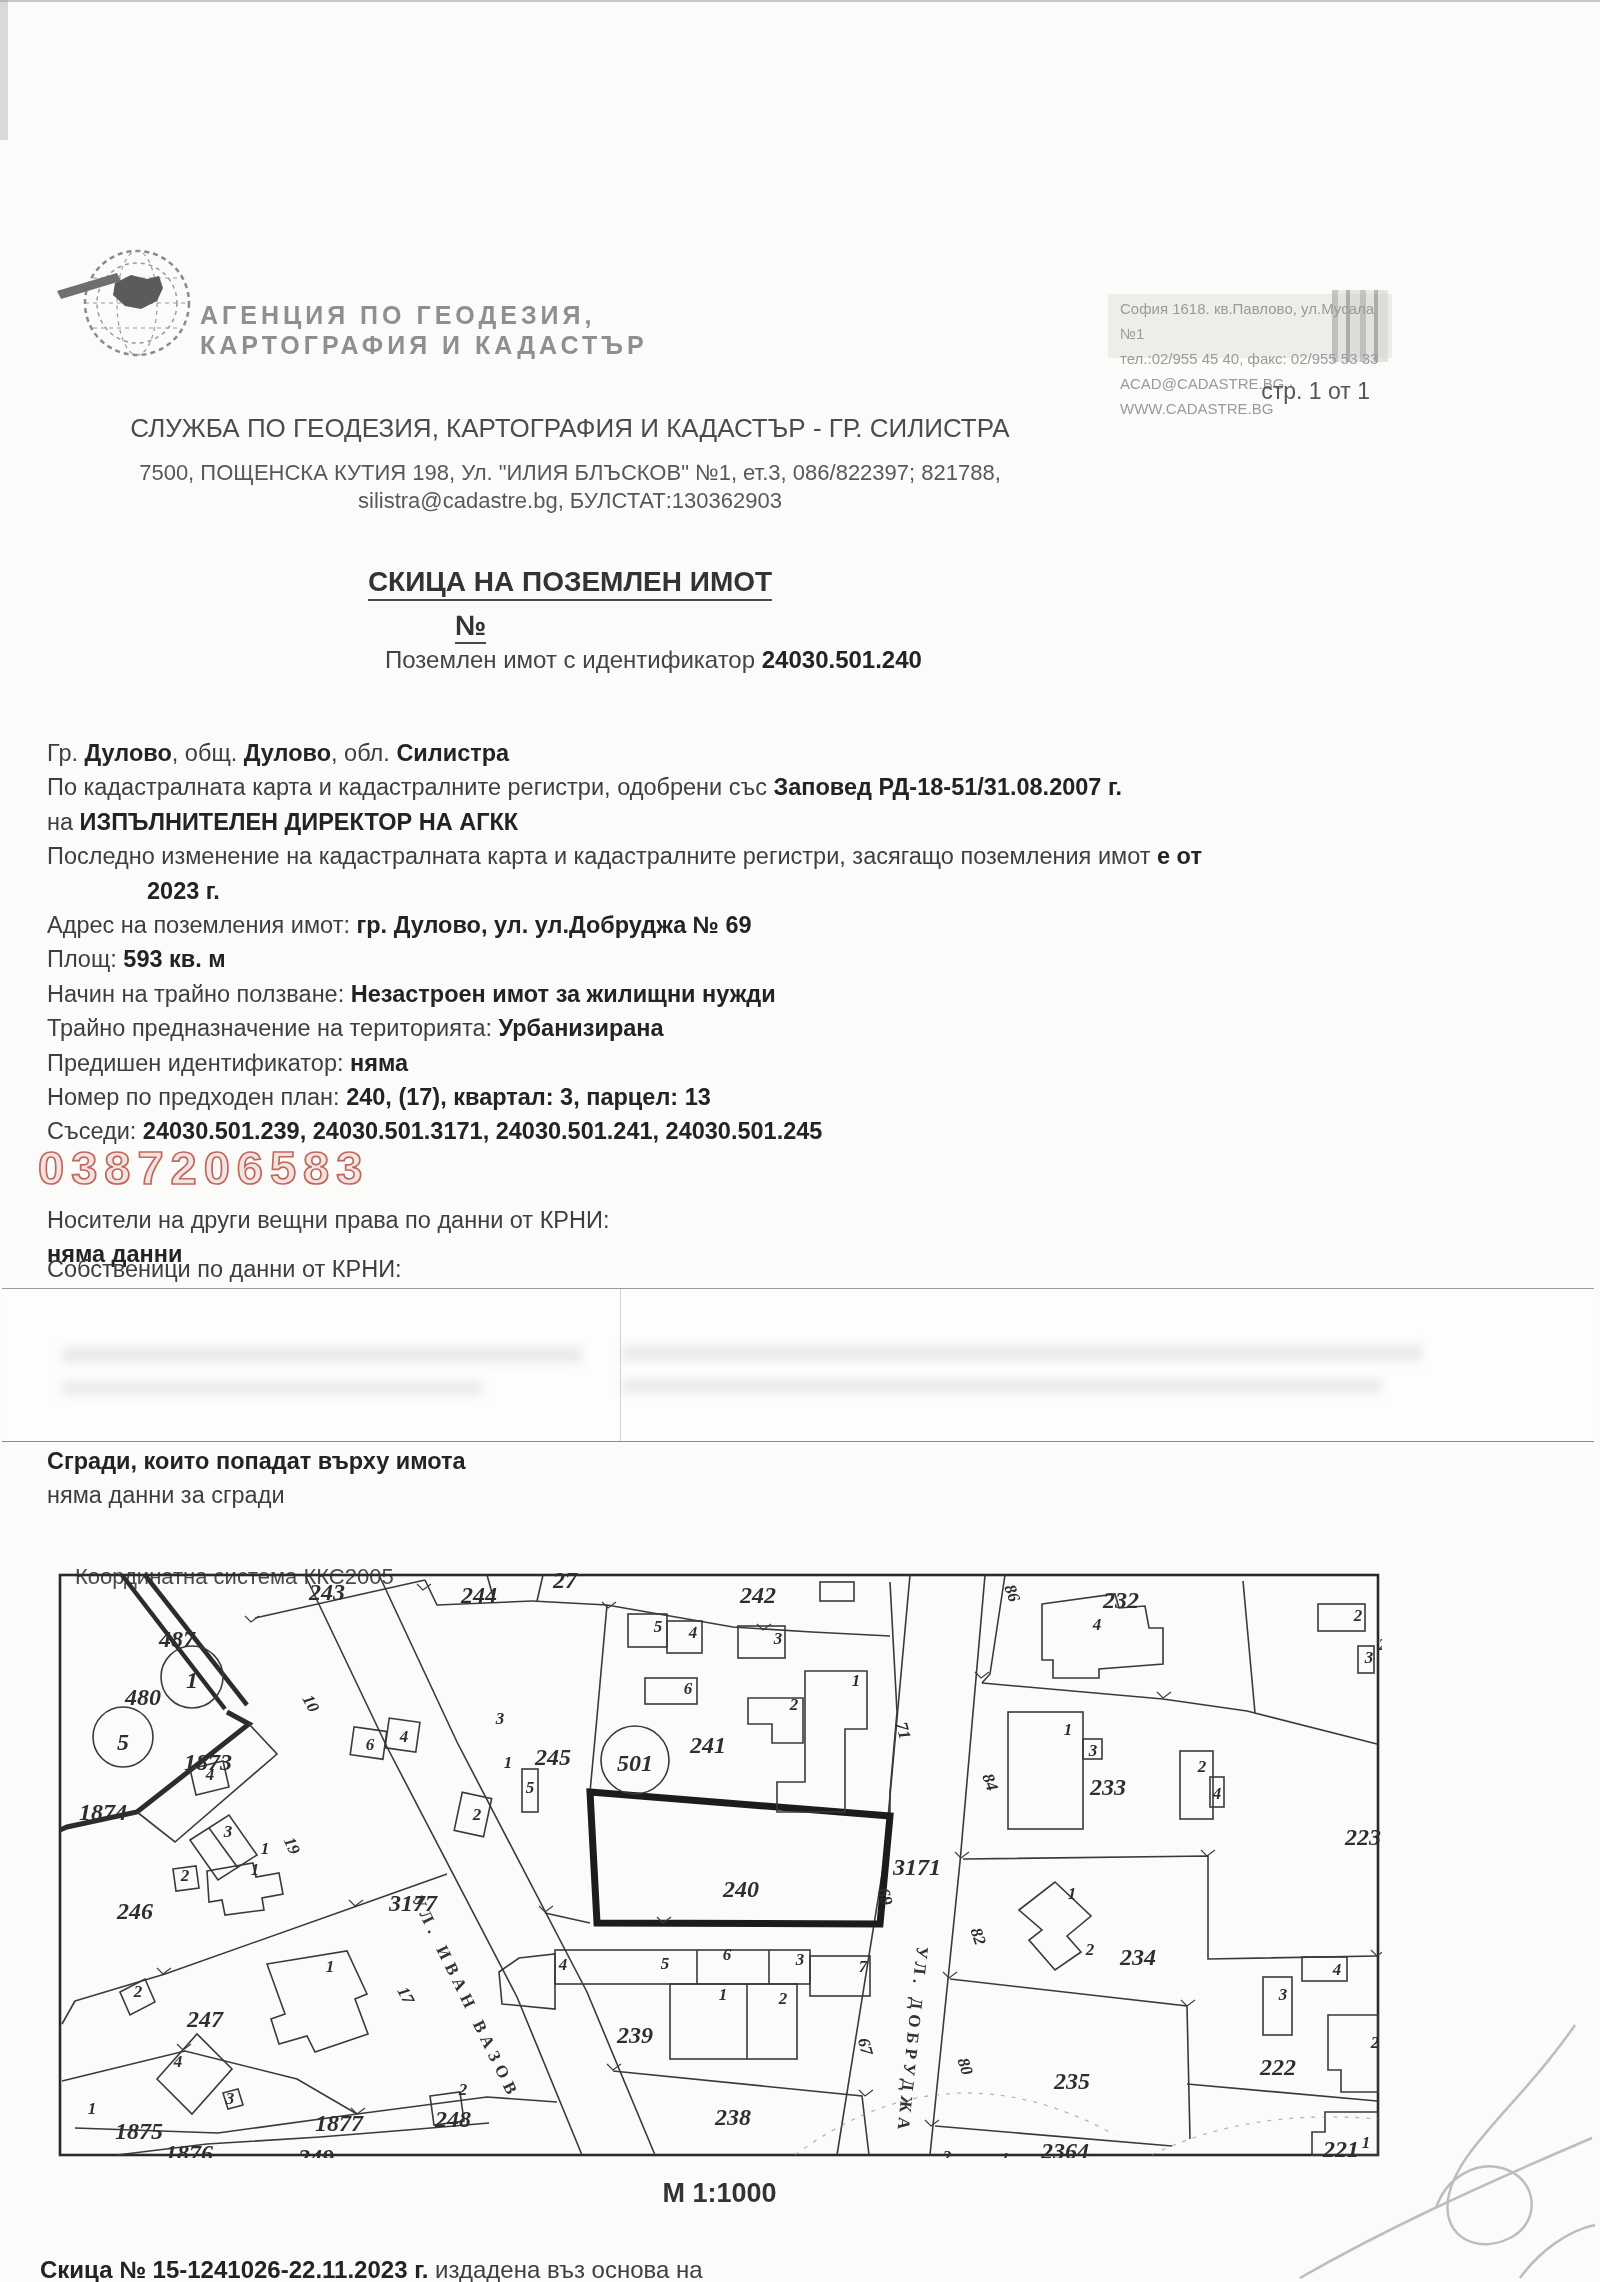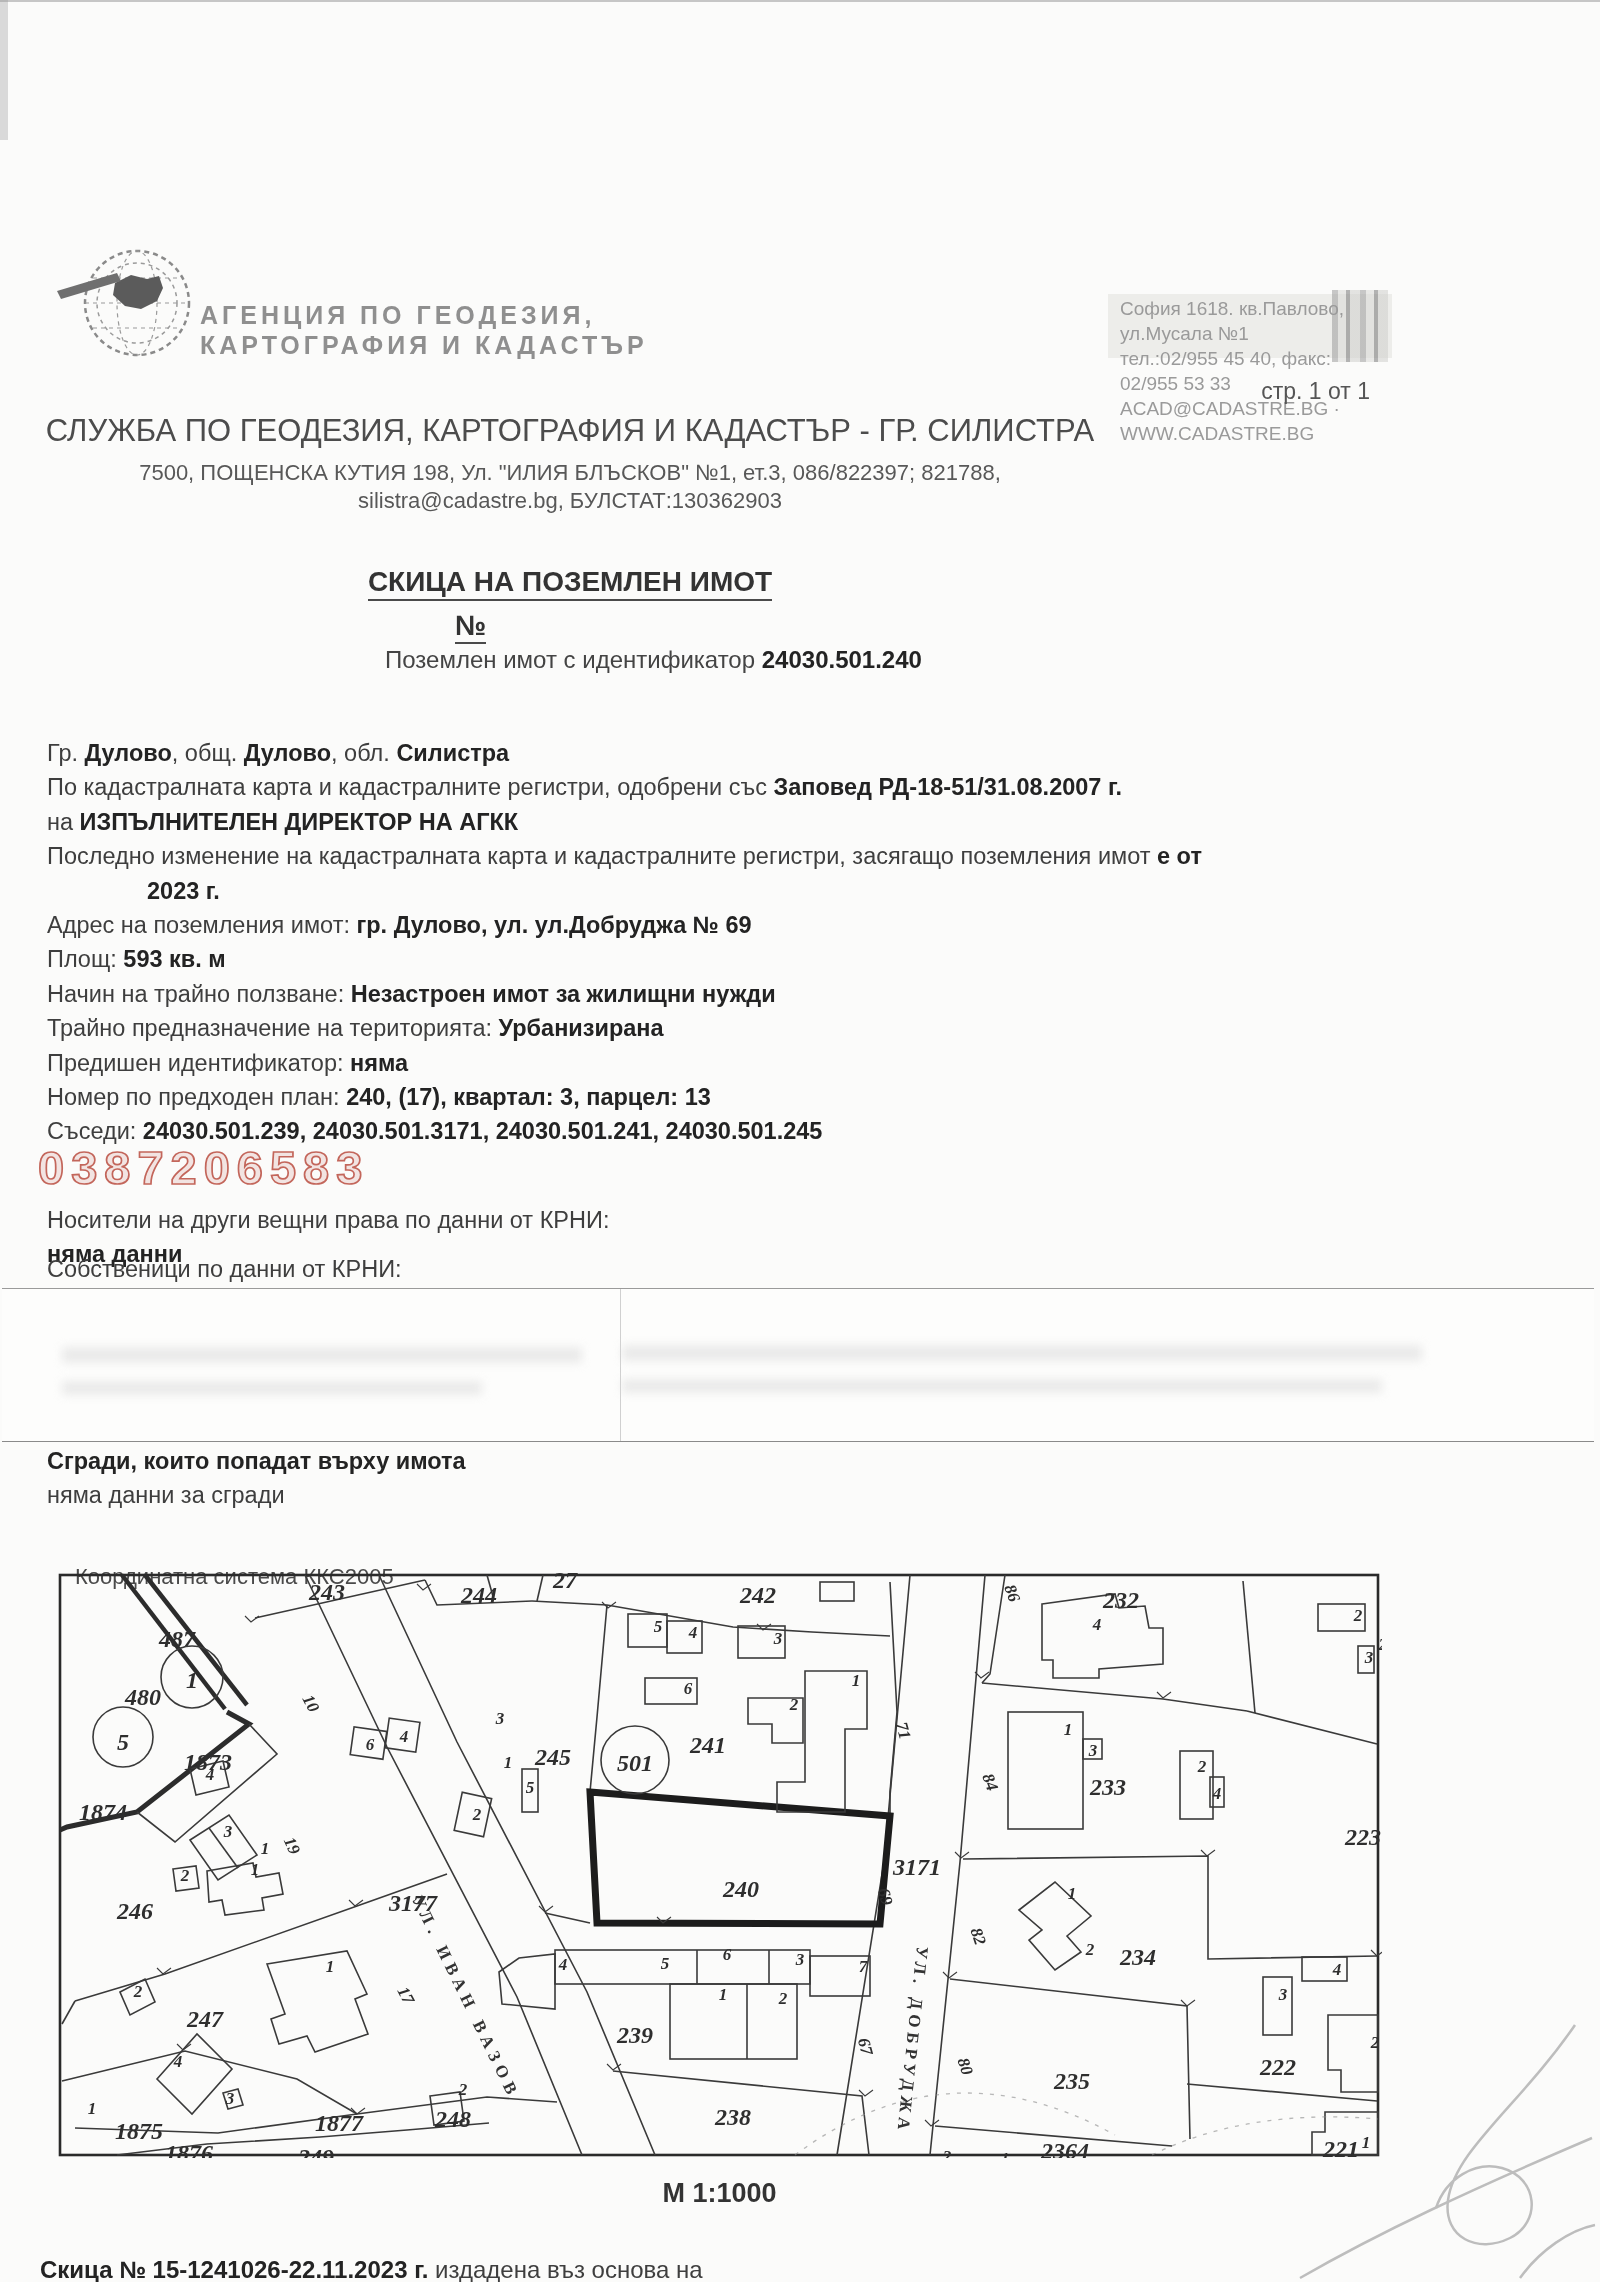--- a/index.html
+++ b/index.html
@@ -10,24 +10,24 @@
   
   #topline{left:0;top:225;width:1600px;height:2px;background:#c6c6c6;}
   #edge-smudge{left:0;top:890;width:8px;height:140px;background:#9a9a9a;opacity:.35;}
   
   #logo{left:55px;top:243px;width:150px;height:122px;}
   #agency-name{left:200px;top:300px;color:#8f8f8f;font-weight:700;letter-spacing:4px;
                font-size:25px;line-height:30px;}
   #addr-bg{left:1108px;top:294px;width:284px;height:64px;background:#ededea;}
   #addr-smudge{left:1332px;top:290px;width:56px;height:72px;opacity:.55;
      background:repeating-linear-gradient(90deg,#9c9c9c 0 6px,#d9d9d6 6px 14px,#777 14px 18px,#cfcfcc 18px 28px);}
-  #agency-address{left:1120px;top:296px;width:270px;color:#9a9a9a;font-size:19px;line-height:25px;}
+  #agency-address{left:1120px;top:296px;width:270px;color:#9a9a9a;font-size:15px;line-height:25px;}
   #page-num{left:1240px;top:378px;width:130px;font-size:23px;color:#555;text-align:right;}
   
-  #office-title{left:40px;top:413px;width:1060px;text-align:center;font-size:31px;color:#4c4c4c;}
+  #office-title{left:40px;top:413px;width:1060px;text-align:center;font-size:26px;color:#4c4c4c;}
   #office-sub1{left:40px;top:460px;width:1060px;text-align:center;font-size:22px;color:#585858;}
   #office-sub2{left:40px;top:488px;width:1060px;text-align:center;font-size:22px;color:#585858;}
   
   #sketch-title{left:40px;top:566px;width:1060px;text-align:center;}
   #sketch-title span{font-size:28px;font-weight:700;color:#333;border-bottom:2px solid #4a4a4a;padding-bottom:2px;}
   #sketch-no{left:455px;top:610px;font-size:28px;font-weight:700;color:#333;border-bottom:2px solid #4a4a4a;}
   #id-line{left:385px;top:646px;font-size:24px;color:#444;}
   #id-line .b{font-size:24px;}
   
   #details{left:47px;top:740px;}

